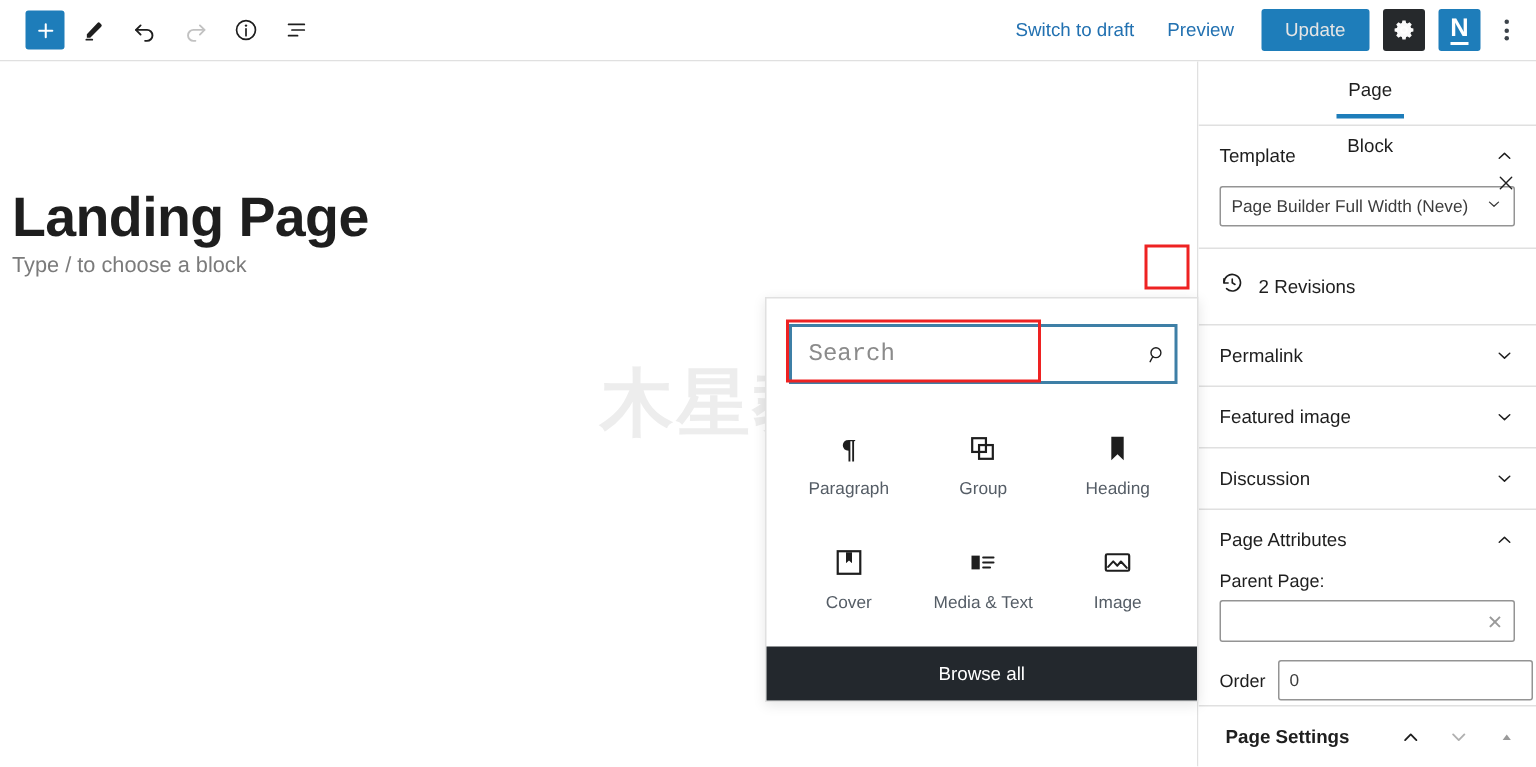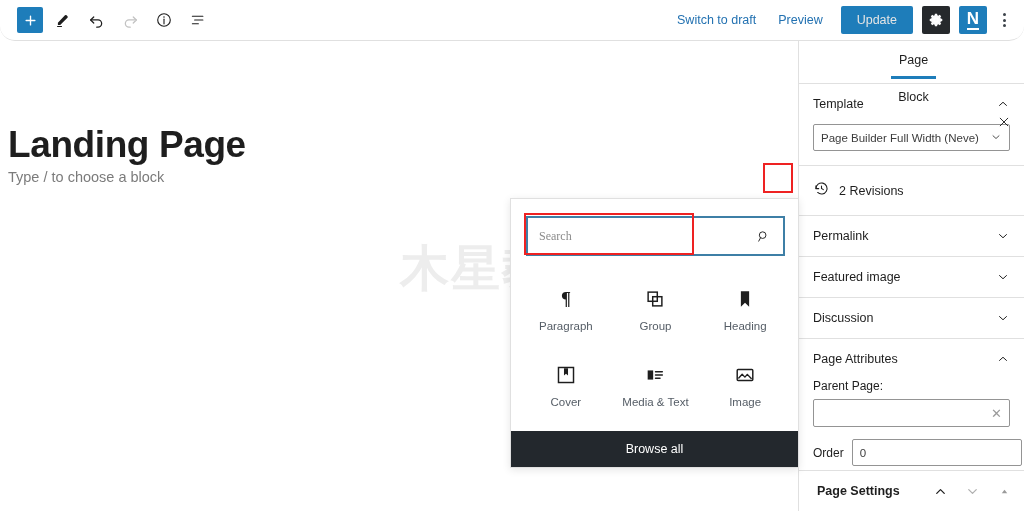--- a/index.html
+++ b/index.html
@@ -21,21 +21,20 @@
   .toolbar {
     position: absolute;
     left: 0; top: 0;
     width: 1024px;
     height: 41px;
     background: #ffffff;
     border-bottom: 1px solid #e0e0e0;
     display: flex;
     align-items: center;
     box-sizing: border-box;
-    border-radius: 15px;
   }
   .tb-left {
     display: flex;
     align-items: center;
     padding-left: 17px;
     gap: 4px;
   }
   .tb-inserter {
     width: 26px; height: 26px;
     background: #1e7dba;
@@ -190,25 +189,25 @@
     border: 2px solid #3e7fa6;
     box-sizing: border-box;
     display: flex;
     align-items: center;
     background: #fff;
   }
   .ins-search-input {
     flex: 1;
     border: none;
     outline: none;
-    font-size: 12px;
+    font-size: 16px;
     color: #444;
     padding: 0 11px;
     background: transparent;
-    font-family: Liberation Serif, serif;
+    font-family: Liberation Mono, monospace;
   }
   .ins-search-input::placeholder { color: #8b8b8b; }
   .ins-search-icon {
     width: 40px;
     display: flex; align-items: center; justify-content: center;
     cursor: pointer;
   }
   .hl-search {
     left: 524px; top: 213px;
     width: 170px; height: 42px;

